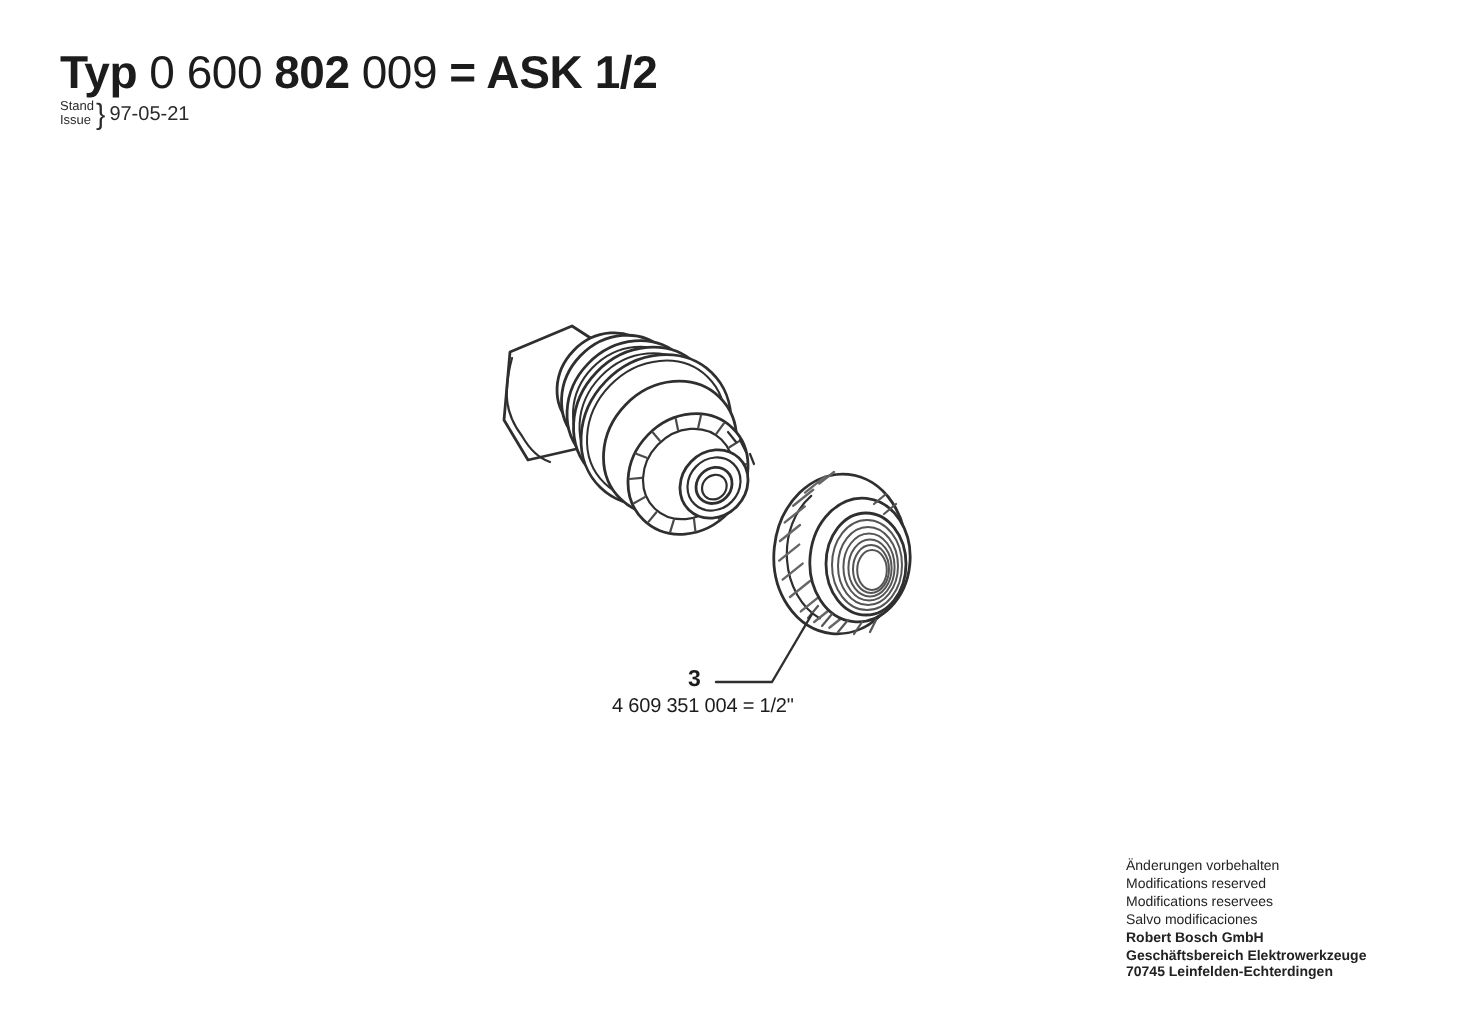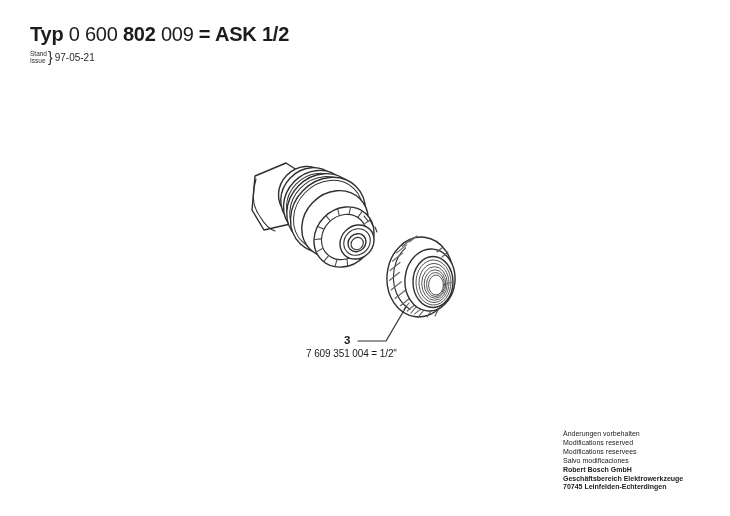--- a/index.html
+++ b/index.html
@@ -1,21 +1,21 @@
 <!DOCTYPE html>
 <html><head>
 <meta charset="utf-8">
 <style>
   html,body{margin:0;padding:0;background:#ffffff;}
   body{width:730px;height:516px;position:relative;overflow:hidden;
        font-family:"Liberation Sans",sans-serif;color:#1c1c1c;}
   .abs{position:absolute;}
 
   
-  .title{left:30px;top:23px;font-size:20px;letter-spacing:-0.2px;white-space:nowrap;}
+  .title{left:30px;top:23px;font-size:23px;letter-spacing:-0.2px;white-space:nowrap;}
   .tseg{margin-right:0.26em;}
   .tseg:last-child{margin-right:0;}
   .b{font-weight:bold;}
 
   
   .revision{left:30px;top:49px;display:flex;align-items:center;}
   .rev-labels{display:flex;flex-direction:column;font-size:6.5px;line-height:7.5px;color:#2a2a2a;}
   .rev-brace{font-size:14px;font-weight:400;transform:scaleY(1.05);margin:0 2px 0 1px;color:#2a2a2a;}
   .rev-date{font-size:10px;color:#2a2a2a;}
 
@@ -137,21 +137,21 @@
 <div class="abs revision">
   <div class="rev-labels">
     <span>Stand</span>
     <span>Issue</span>
   </div>
   <span class="rev-brace">}</span>
   <span class="rev-date">97-05-21</span>
 </div>
 
 <div class="abs callout-num">3</div>
-<div class="abs part-ref">7 609 351 004 = 1/2"</div>
+<div class="abs part-ref">4 609 351 004 = 1/2"</div>
 
 <div class="abs footer">
   <div>Änderungen vorbehalten</div>
   <div>Modifications reserved</div>
   <div>Modifications reservees</div>
   <div>Salvo modificaciones</div>
   <div class="bold-line">Robert Bosch GmbH</div>
   <div class="bold-line">Geschäftsbereich Elektrowerkzeuge</div>
   <div class="bold-line">70745 Leinfelden-Echterdingen</div>
 </div>

